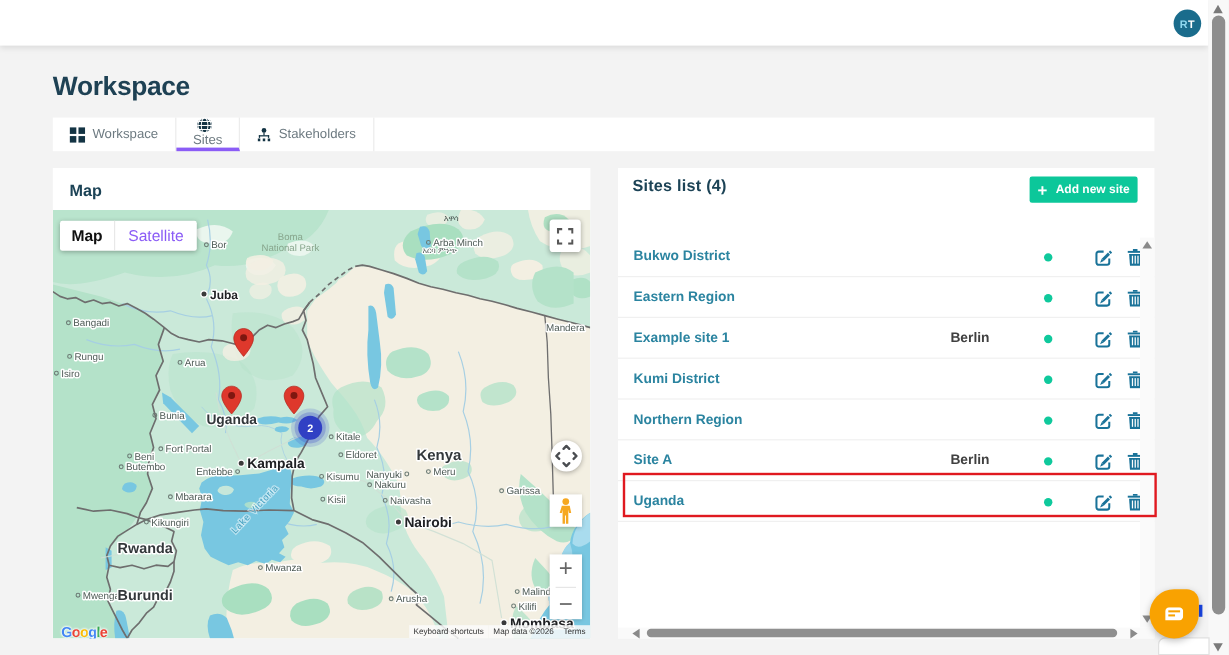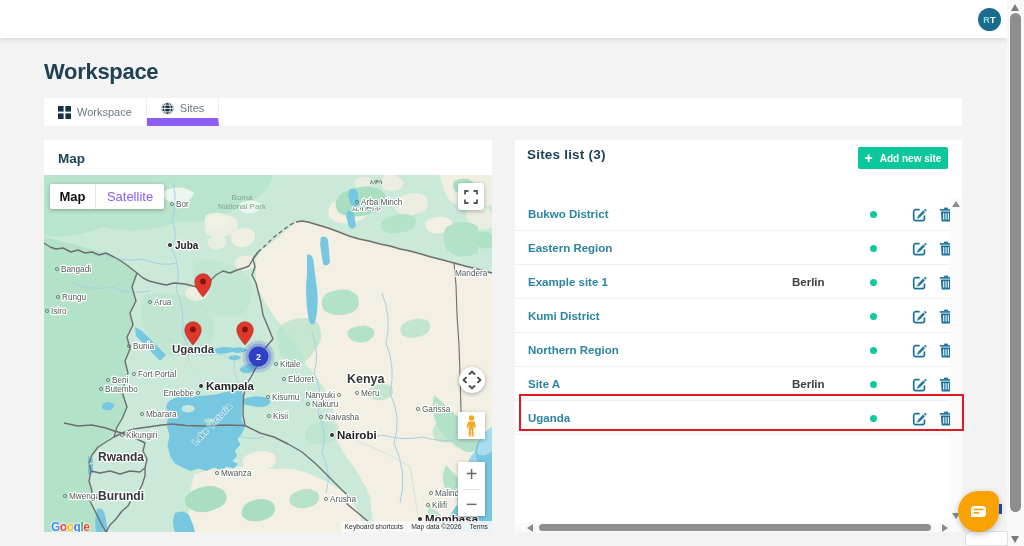--- a/index.html
+++ b/index.html
@@ -11,21 +11,21 @@
             background:#1a6c8c; color:#fff; font-size:9px; font-weight:bold;
             display:flex; align-items:center; justify-content:center; letter-spacing:0.3px; }
   .avatar .r { color:#8fd8ef; }
   h1 { position:absolute; left:44px; top:59px; font-size:22px; font-weight:bold; color:#1e4154; letter-spacing:-0.3px; }
 
   
   .tabs { position:absolute; left:44px; top:98px; width:918px; height:28px; background:#fff; display:flex; }
   .tab { display:flex; align-items:center; padding:0 14px; font-size:11px; color:#6d7a81;
          border-right:1px solid #ececec; position:relative; }
   .tab svg { margin-right:6px; }
-  .tab.active { border-bottom:8px solid #8b5cf6; }
+  .tab.active { border-bottom:3px solid #8b5cf6;flex-direction:column; }
 
   
   .card { position:absolute; background:#fff; }
   .mapcard { left:44px; top:140px; width:448px; height:392px; }
   .mapcard .title, .sitecard .title { font-size:13.5px; font-weight:bold; color:#1c4356; }
   .mapcard .title { position:absolute; left:14px; top:11px; }
   .mapbox { position:absolute; left:0; top:35px; width:448px; height:357px; overflow:hidden; }
 
   .sitecard { left:515px; top:140px; width:447px; height:392px; }
   .sitecard .title { position:absolute; left:12px; top:7px; letter-spacing:0.2px; }
@@ -121,20 +121,33 @@
         <circle cx="7" cy="7" r="6.6" fill="#143444"></circle>
         <g stroke="#fff" stroke-width="0.9" fill="none">
           <ellipse cx="7" cy="7" rx="3" ry="6.6"></ellipse>
           <line x1="0.4" y1="7" x2="13.6" y2="7"></line>
           <line x1="1.3" y1="3.4" x2="12.7" y2="3.4"></line>
           <line x1="1.3" y1="10.6" x2="12.7" y2="10.6"></line>
           <ellipse cx="7" cy="7" rx="6" ry="6.6"></ellipse>
         </g>
       </svg>
       <span>Sites</span>
+    </div>
+    <div class="tab">
+      <svg width="12" height="13" viewBox="0 0 14 14">
+        <g fill="#143444">
+          <circle cx="7" cy="2.6" r="2.3"></circle>
+          <rect x="6.4" y="4.5" width="1.2" height="3"></rect>
+          <rect x="2" y="7.2" width="10" height="1.2"></rect>
+          <rect x="2" y="7.2" width="1.2" height="2.6"></rect>
+          <rect x="10.8" y="7.2" width="1.2" height="2.6"></rect>
+          <path d="M1 13 l2.4 0 0-2.6 -2.4 0z M5.8 13 l2.4 0 0-2.6 -2.4 0z M10.6 13 l2.4 0 0-2.6 -2.4 0z"></path>
+        </g>
+      </svg>
+      <span>Stakeholders</span>
     </div>
   </div>
 
   <div class="card mapcard">
     <div class="title">Map</div>
     <div class="mapbox" id="mapbox">
       <svg width="448" height="357" viewBox="0 0 448 357" style="position:absolute;left:0;top:0">
 <rect width="448" height="357" fill="#cae9d9"></rect>
 <path d="M0 0 H230 Q220 25 195 32 Q165 50 135 46 Q100 62 60 52 Q20 66 0 60 Z" fill="#b4e2c9" opacity="0.8"></path>
 <path d="M0 62 L40 72 L70 82 L93 98 L88 112 L92 126 L86 138 L89 150 L83 162 L86 174 L81 186 L84 198 L80 210 L79 220 L83 232 L78 244 L73 252 L62 267 L48 280 L45 288 L45 306 L48 316 L46 326 L50 334 L58 350 L62 357 L0 357 Z" fill="#b4e2c9"></path>
@@ -350,21 +363,21 @@
       <div class="glogo"><span style="color:#4285F4">G</span><span style="color:#EA4335">o</span><span style="color:#FBBC05">o</span><span style="color:#4285F4">g</span><span style="color:#34A853">l</span><span style="color:#EA4335">e</span></div>
       <div class="mapfoot">
         <span>Keyboard shortcuts</span>
         <span>Map data ©2026</span>
         <span>Terms</span>
       </div>
     </div>
   </div>
 
   <div class="card sitecard">
-    <div class="title">Sites list (3)</div>
+    <div class="title">Sites list (4)</div>
     <div class="addbtn">
       <span class="plus">+</span>
       <span>Add new site</span>
     </div>
     <div class="trow" style="top:57px">
       <span class="sname">Bukwo District</span>
       <span class="dot"></span>
       <span class="icon-edit"><svg width="15" height="15" viewBox="0 0 15 15">
           <path d="M12.4 8.4 v3.4 a1.9 1.9 0 0 1 -1.9 1.9 H3.6 a1.9 1.9 0 0 1 -1.9 -1.9 V4.6 a1.9 1.9 0 0 1 1.9 -1.9 h4.1" fill="none" stroke="#1a7399" stroke-width="1.7"></path>
           <path d="M6.1 8.7 L11.3 3.5 L13 5.2 L7.8 10.4 Z" fill="#1a7399"></path>

